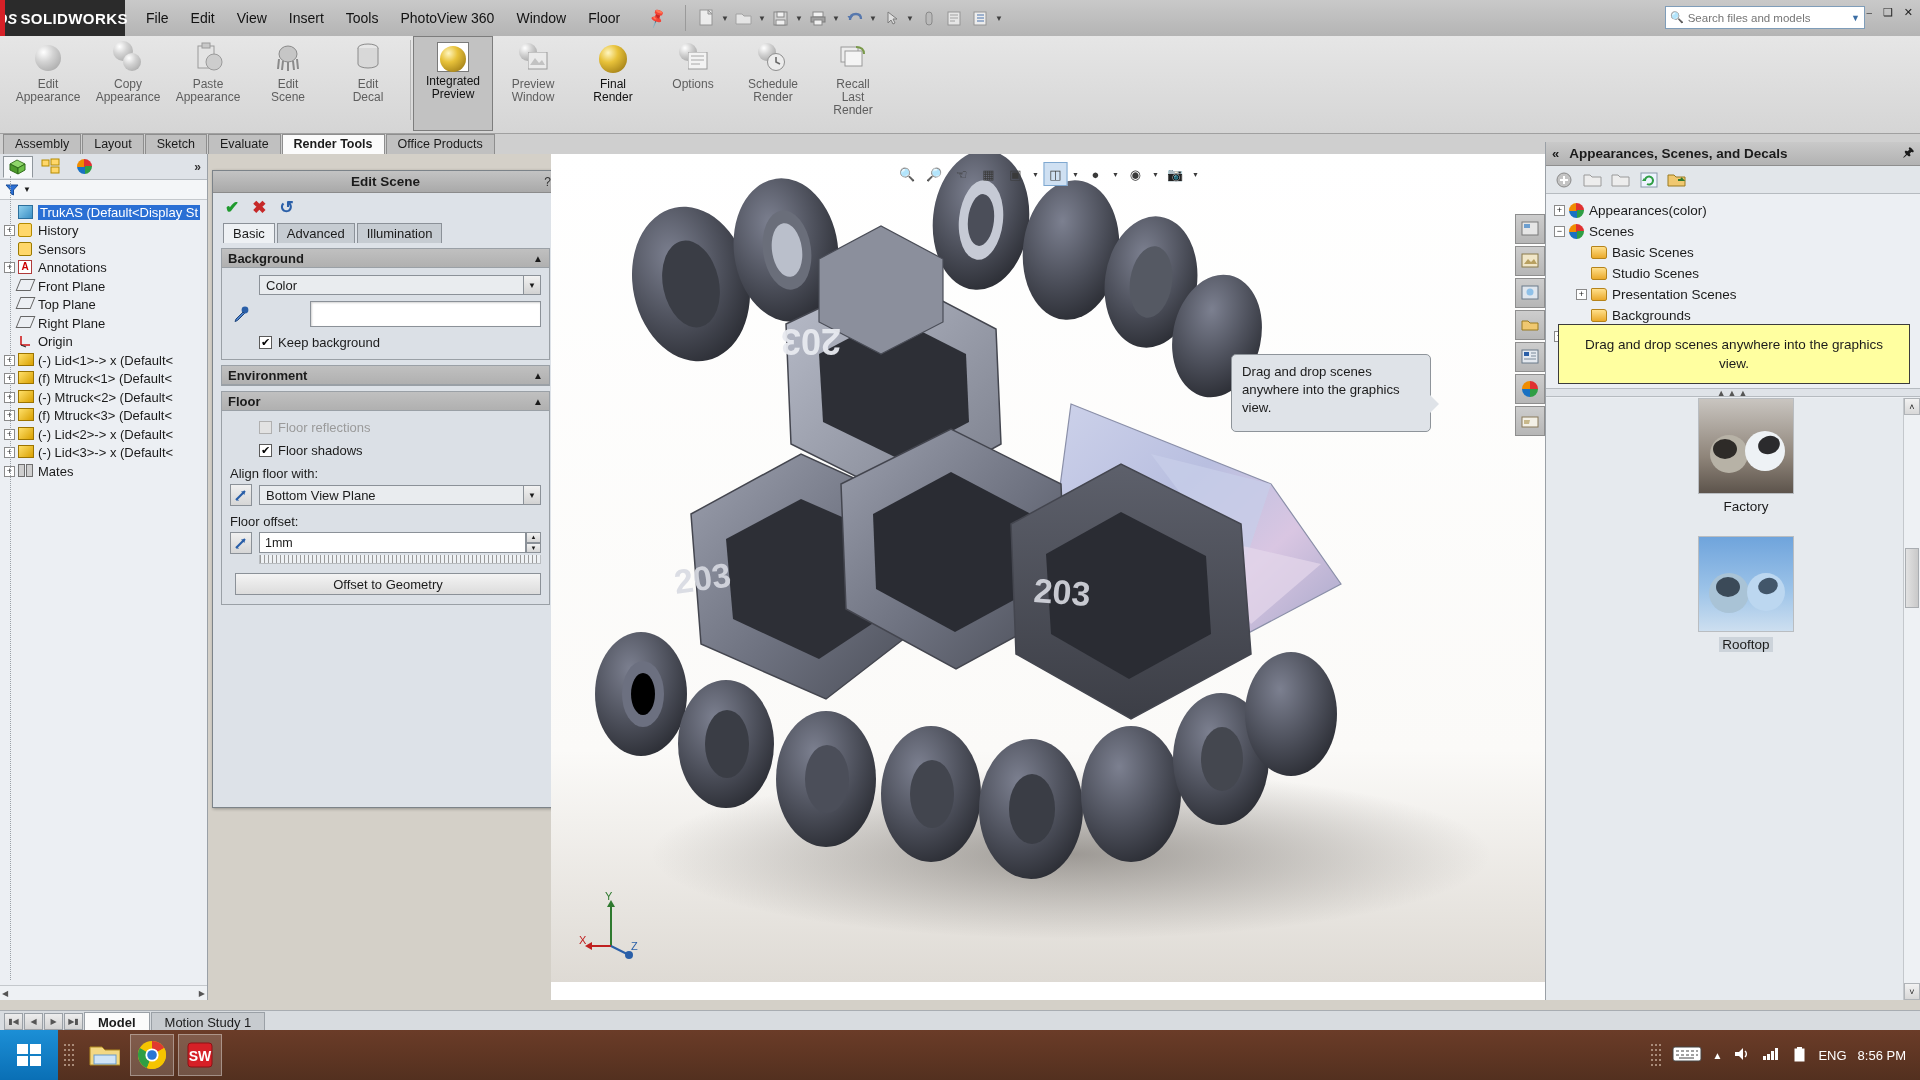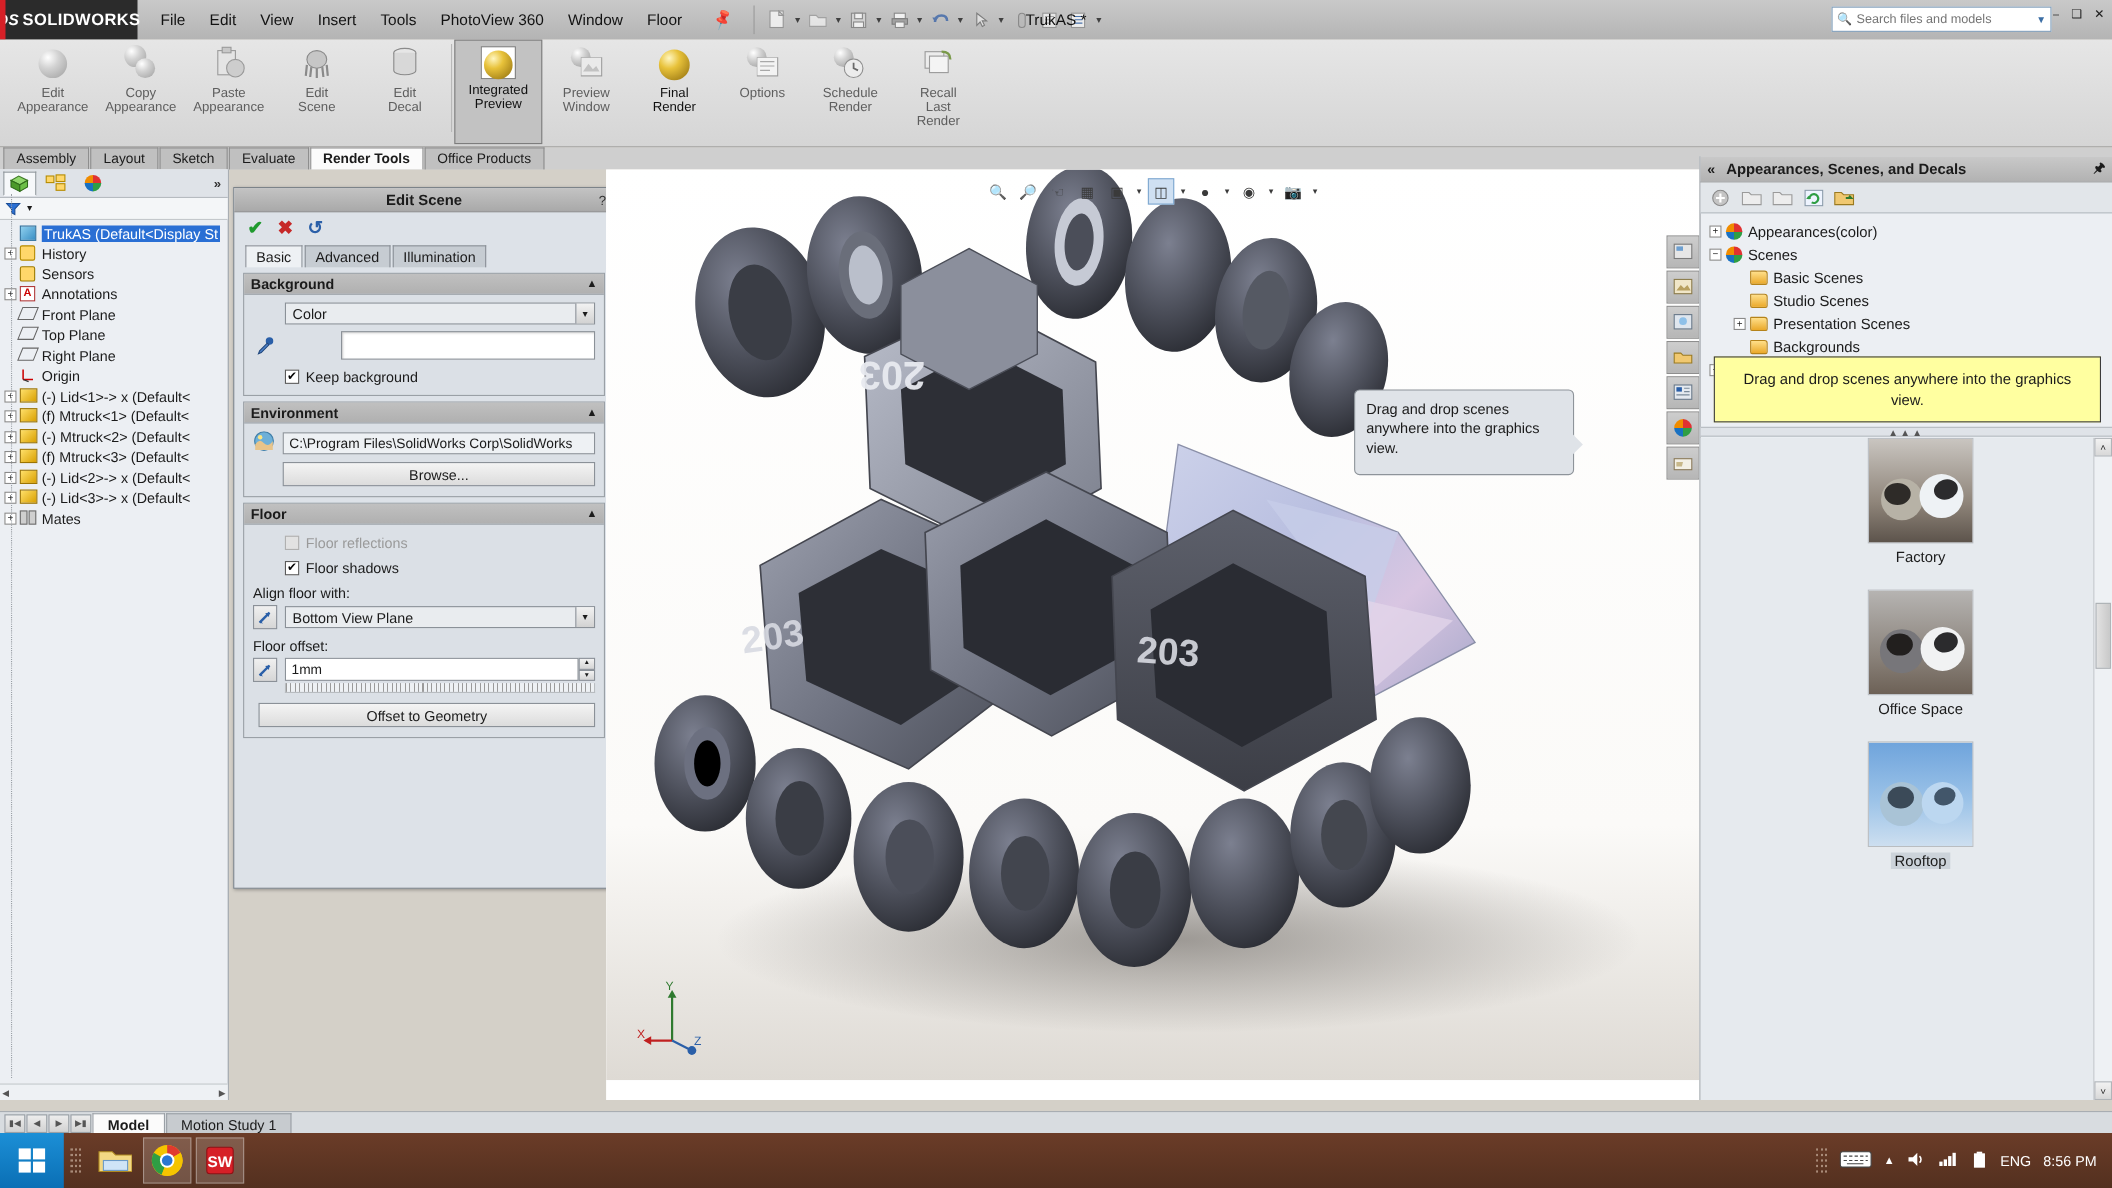--- a/index.html
+++ b/index.html
@@ -316,21 +316,20 @@
           </svg>
         </div>
       <div class="qt">
           <svg width="15" height="15">
             <rect x="1" y="1" width="12" height="13" fill="#fafafa" stroke="#8a8a8a"></rect>
             <path d="M4 4h7M4 7h7M4 10h7" stroke="#2a5fa8"></path>
           </svg>
         </div>
       <div class="qt dd">▼</div>
     </div>
-    <div class="titletext">TrukAS *</div>
     <div class="searchbox">
       <span class="mag">🔍</span>
       <input placeholder="Search files and models" style="">
       <span class="caret">▼</span>
     </div>
     <div class="winbtns">
       <span class="wb">⎯</span>
       <span class="wb">❑</span>
       <span class="wb">✕</span>
     </div>
@@ -639,38 +638,20 @@
           <span class="cb">✔</span>
           <span>Keep background</span>
         </div>
       </div>
     </div>
 
     <div class="sect">
       <div class="sect-h">
         <span>Environment</span>
         <span class="chev2">▲</span>
-      </div>
-      <div class="sect-b">
-        <div style="display:flex;gap:7px;align-items:center;">
-          <span>
-            <svg width="20" height="18">
-                <circle cx="10" cy="9" r="8.5" fill="#6eb0d8" stroke="#3f7ea8"></circle>
-                <path d="M2 12 q4 -6 8 -1 q4 4 8 -2 v8 H2z" fill="#e8c48a"></path>
-                <circle cx="6.5" cy="5.5" r="2" fill="#ffe680"></circle>
-              </svg>
-          </span>
-          <div class="txtbox">
-            <span>C:\Program Files\SolidWorks Corp\SolidWorks</span>
-          </div>
-        </div>
-        <div style="display:flex;margin-top:7px;">
-          <span style="width:27px;"></span>
-          <div class="btn" style="flex:1;">Browse...</div>
-        </div>
       </div>
     </div>
 
     <div class="sect">
       <div class="sect-h">
         <span>Floor</span>
         <span class="chev2">▲</span>
       </div>
       <div class="sect-b">
         <div class="cbrow" style="margin-top:2px;padding-left:29px;">
@@ -1002,39 +983,20 @@
               <ellipse cx="66" cy="52" rx="20" ry="20" fill="#eef2f5"></ellipse>
               <ellipse cx="70" cy="46" rx="11" ry="9" fill="#2b2b2d" transform="rotate(-18 70 46)"></ellipse>
             </svg>
           </div>
           <div class="sl-cap">Factory</div>
         </div>
         <div class="sl-item">
           <div class="sl-thumb">
             <svg width="96" height="96" viewBox="0 0 96 96">
               <defs>
-                  <linearGradient id="obg" x1="0" y1="0" x2="0" y2="1">
-                <stop offset="0%" stop-color="#b6b4b2"></stop>
-                    <stop offset="62%" stop-color="#8a827a"></stop>
-                <stop offset="100%" stop-color="#6b5f54"></stop>
-                  </linearGradient>
-                </defs>
-              <rect width="96" height="96" fill="url(#obg)"></rect>
-              <ellipse cx="30" cy="55" rx="20" ry="20" fill="#77767a"></ellipse>
-              <ellipse cx="28" cy="49" rx="12" ry="10" fill="#221f1e"></ellipse>
-              <ellipse cx="67" cy="53" rx="20" ry="20" fill="#f1f2f3"></ellipse>
-              <ellipse cx="70" cy="47" rx="11" ry="9" fill="#2b2b2d" transform="rotate(-18 70 47)"></ellipse>
-            </svg>
-          </div>
-          <div class="sl-cap">Office Space</div>
-        </div>
-        <div class="sl-item">
-          <div class="sl-thumb">
-            <svg width="96" height="96" viewBox="0 0 96 96">
-              <defs>
                   <linearGradient id="rbg" x1="0" y1="0" x2="0" y2="1">
                 <stop offset="0%" stop-color="#6fa4dc"></stop>
                     <stop offset="55%" stop-color="#9cc3e8"></stop>
                 <stop offset="100%" stop-color="#cfe0f0"></stop>
                   </linearGradient>
                 </defs>
               <rect width="96" height="96" fill="url(#rbg)"></rect>
               <ellipse cx="30" cy="56" rx="20" ry="20" fill="#a9c3d6"></ellipse>
               <ellipse cx="29" cy="50" rx="12" ry="10" fill="#3b4a58"></ellipse>
               <ellipse cx="67" cy="55" rx="19" ry="19" fill="#bcd7f0"></ellipse>

